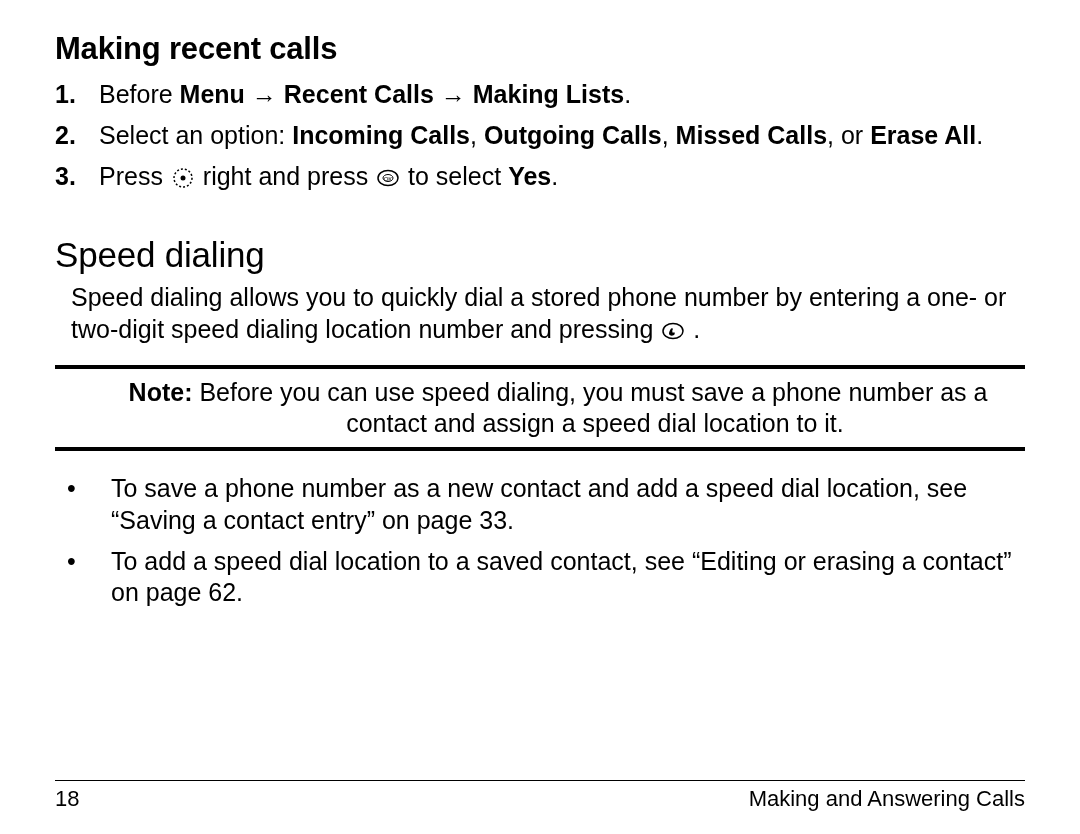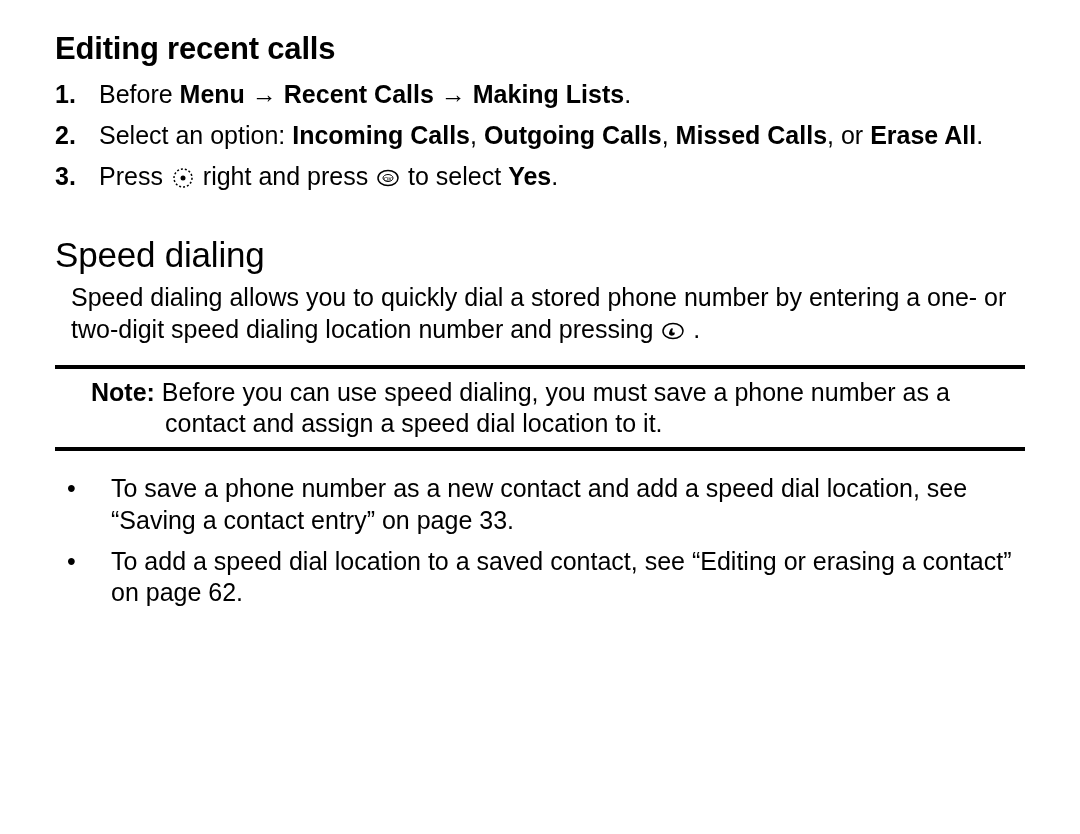--- a/index.html
+++ b/index.html
@@ -53,20 +53,21 @@
   .icon {
     display: inline-block;
     vertical-align: -4px;
     margin: 0 2px;
   }
   .note-block {
     border-top: 4px solid #000;
     border-bottom: 4px solid #000;
     padding: 8px 0 8px 0;
     margin: 16px 0 22px 0;
+    text-align: center;
   }
   .note-block .note-body {
     padding-left: 110px;
     text-indent: -74px;
   }
   ul.bullets {
     margin: 0;
     padding: 0;
     list-style: none;
   }
@@ -93,21 +94,21 @@
     justify-content: space-between;
     font-size: 22px;
   }
   .intro { margin: 0 0 6px 16px; }
 </style>
 </head>
 <body>
 
 <div class="page">
 
-  <h2>Editing recent calls</h2>
+  <h2>Making recent calls</h2>
 
   <ol class="steps">
     <li>
       <span class="num">1.</span>
       <span>
         <span>Before </span><span class="b">Menu</span><span class="arrow"> → </span><span class="b">Recent Calls</span><span class="arrow"> → </span><span class="b">Making Lists</span><span>.</span>
       </span>
     </li>
     <li>
       <span class="num">2.</span>
@@ -143,14 +144,18 @@
     <div class="note-body">
       <span class="b">Note: </span><span>Before you can use speed dialing, you must save a phone number as a contact and assign a speed dial location to it.</span>
     </div>
   </div>
 
   <ul class="bullets">
     <li>To save a phone number as a new contact and add a speed dial location, see “Saving a contact entry” on page 33.</li>
     <li>To add a speed dial location to a saved contact, see “Editing or erasing a contact” on page 62.</li>
   </ul>
 
+  <div class="footer">
+    <span>18</span>
+    <span>Making and Answering Calls</span>
+  </div>
 
 </div>
 
 </body></html>

